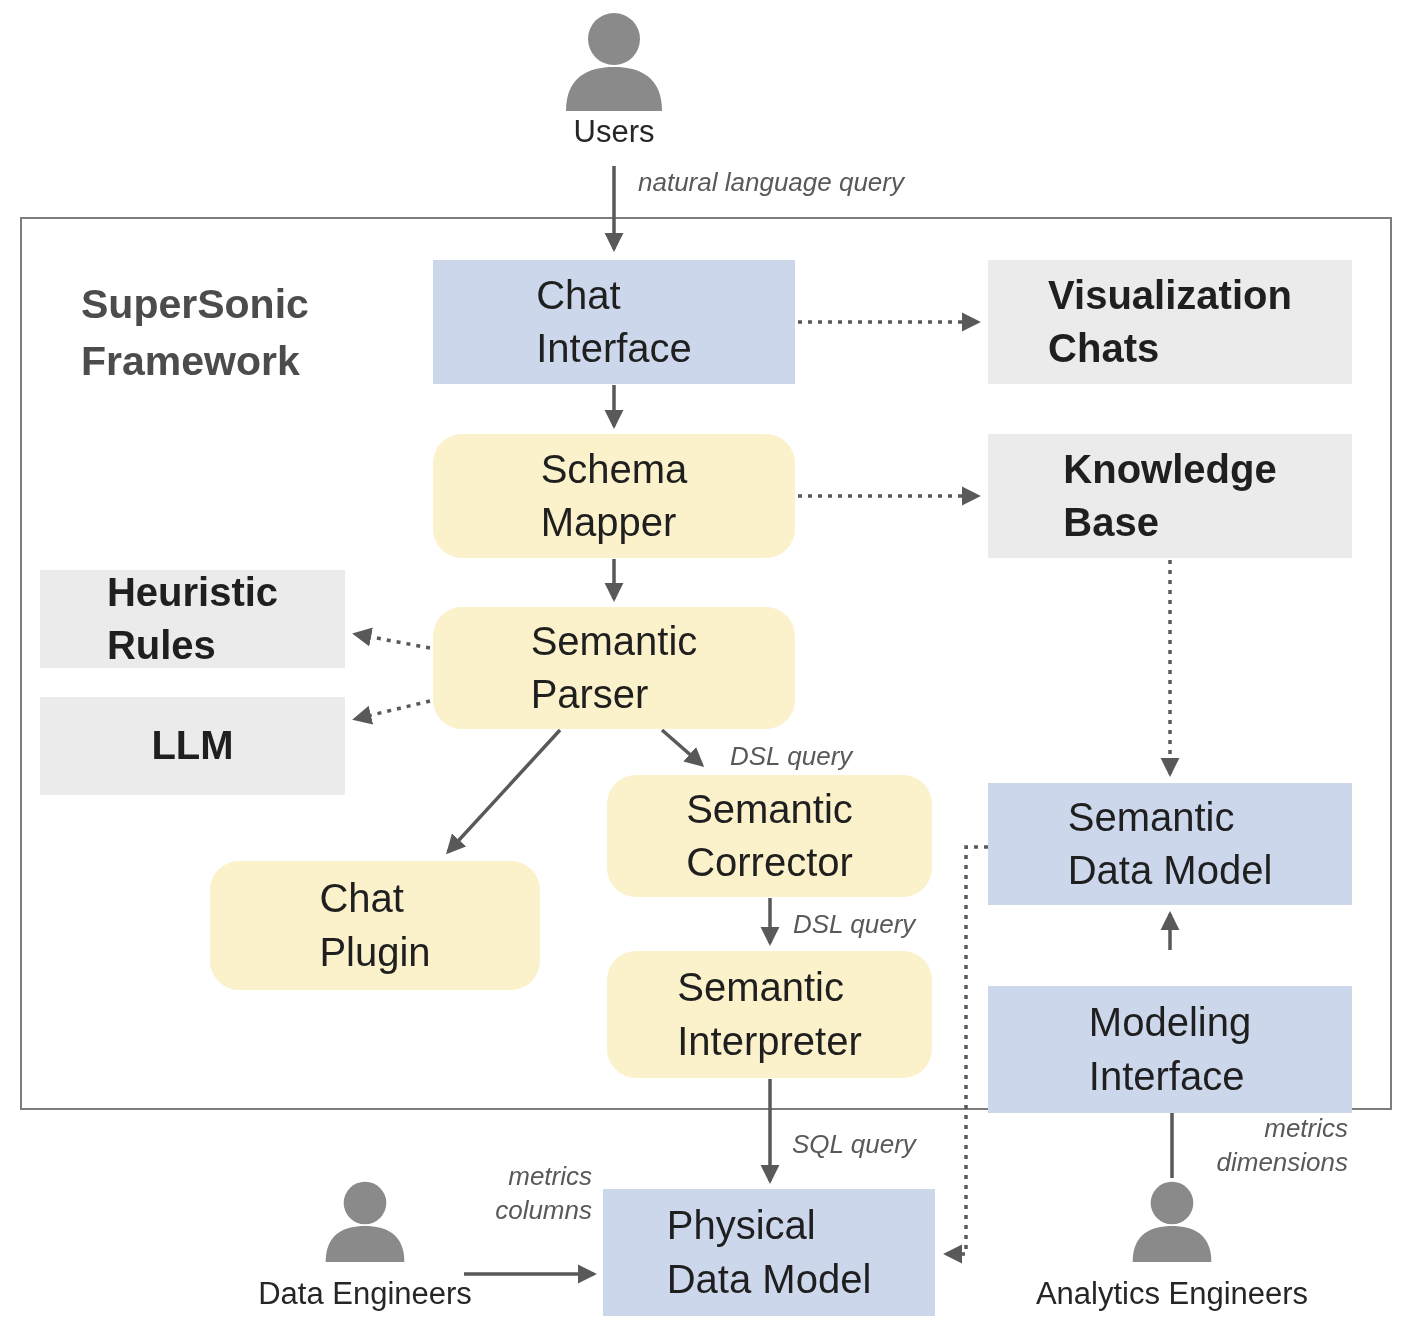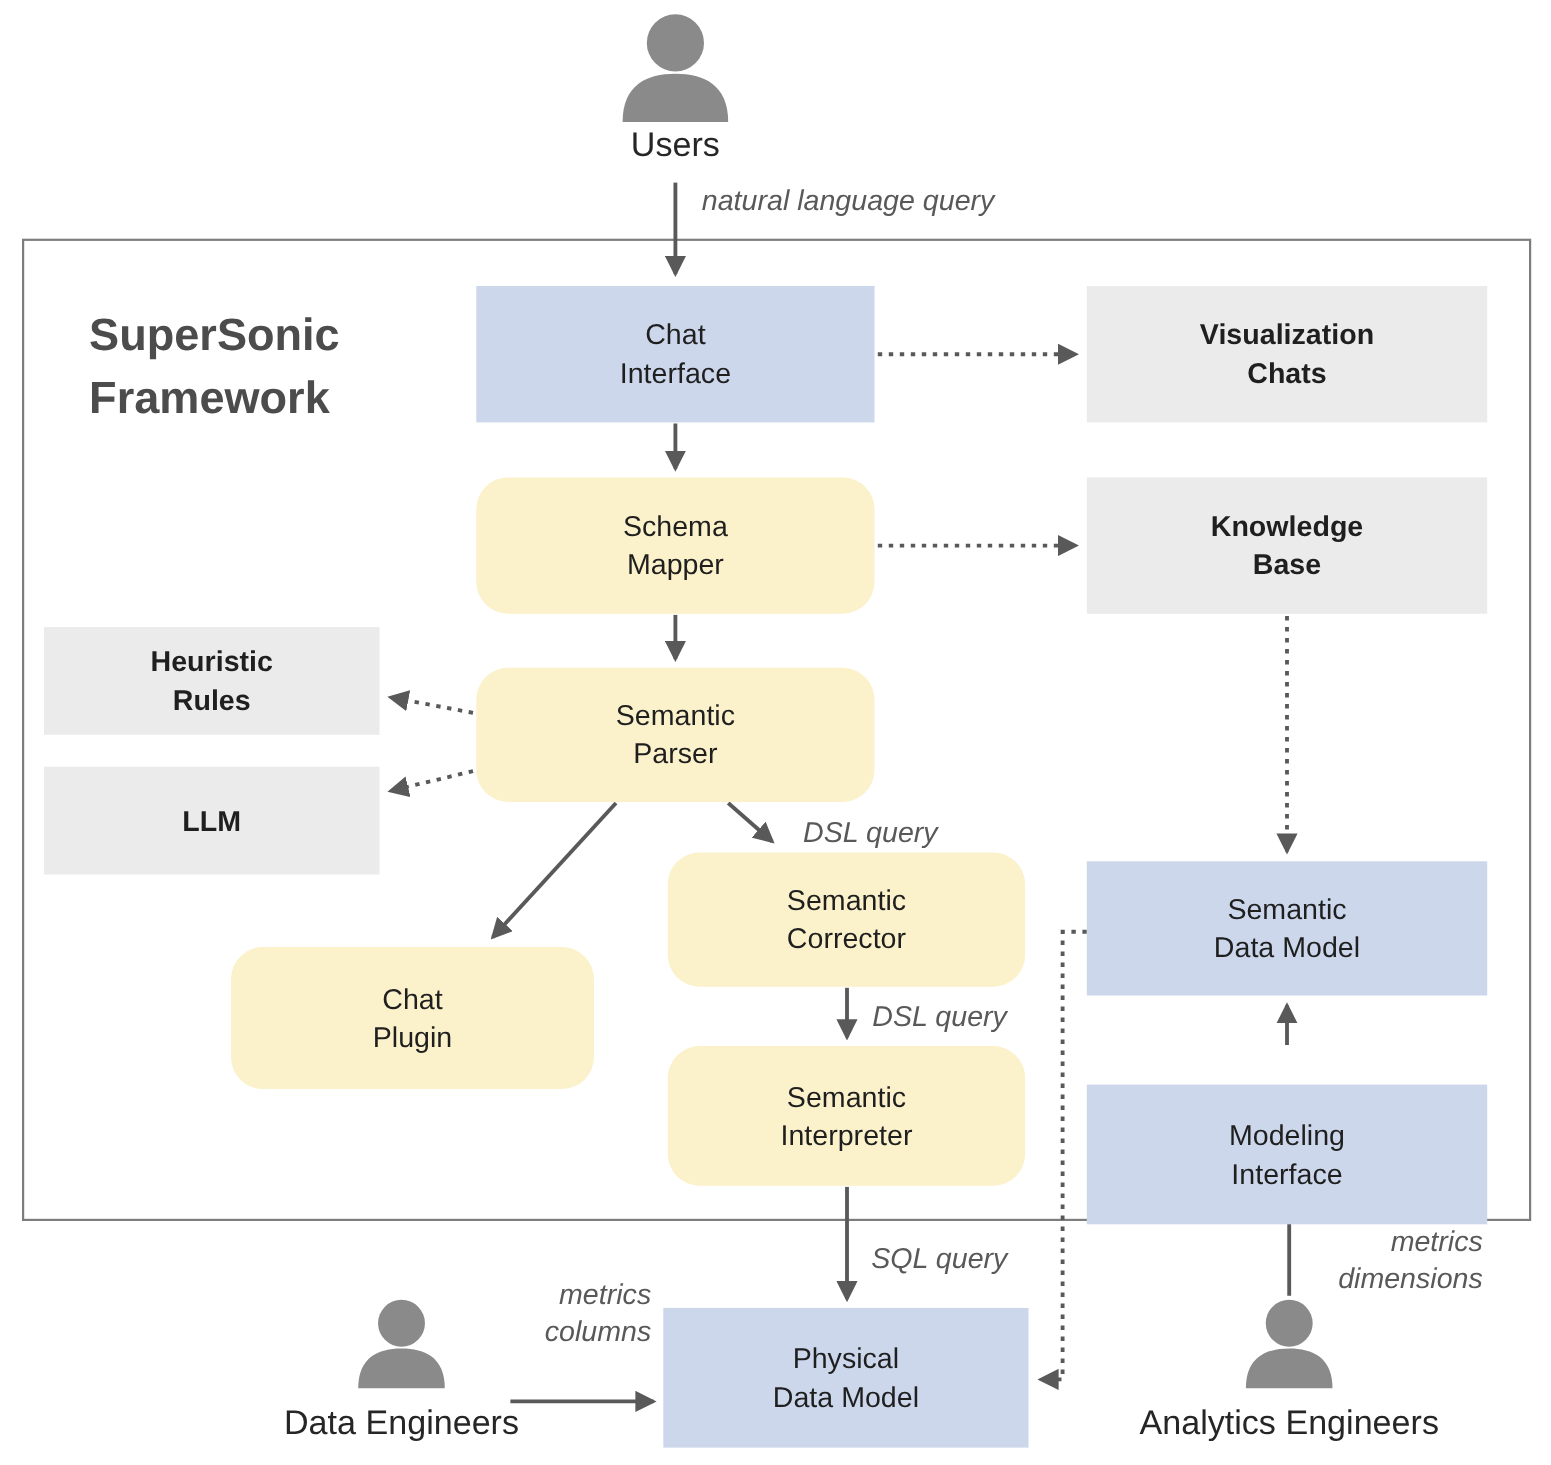--- a/index.html
+++ b/index.html
@@ -33,23 +33,23 @@
     margin-left: 24px;
   }
 
   svg.arrows { position: absolute; left: 0; top: 0; }
 
   .node {
     position: absolute;
     display: flex;
     align-items: center;
     justify-content: center;
-    text-align: center;
+    text-align: left;
     white-space: pre-line;
-    font-size: 26px;
+    font-size: 40px;
     line-height: 1.33;
     color: var(--node-text, #1f1f1f);
   }
   .node.blue   { background: var(--node-blue,   #ccd7eb); }
   .node.yellow { background: var(--node-yellow, #fbf1ca); border-radius: 29px; }
   .node.gray   { background: var(--node-gray,   #ebebeb); font-weight: bold; }
 
   .actor-label {
     position: absolute;
     text-align: center;

